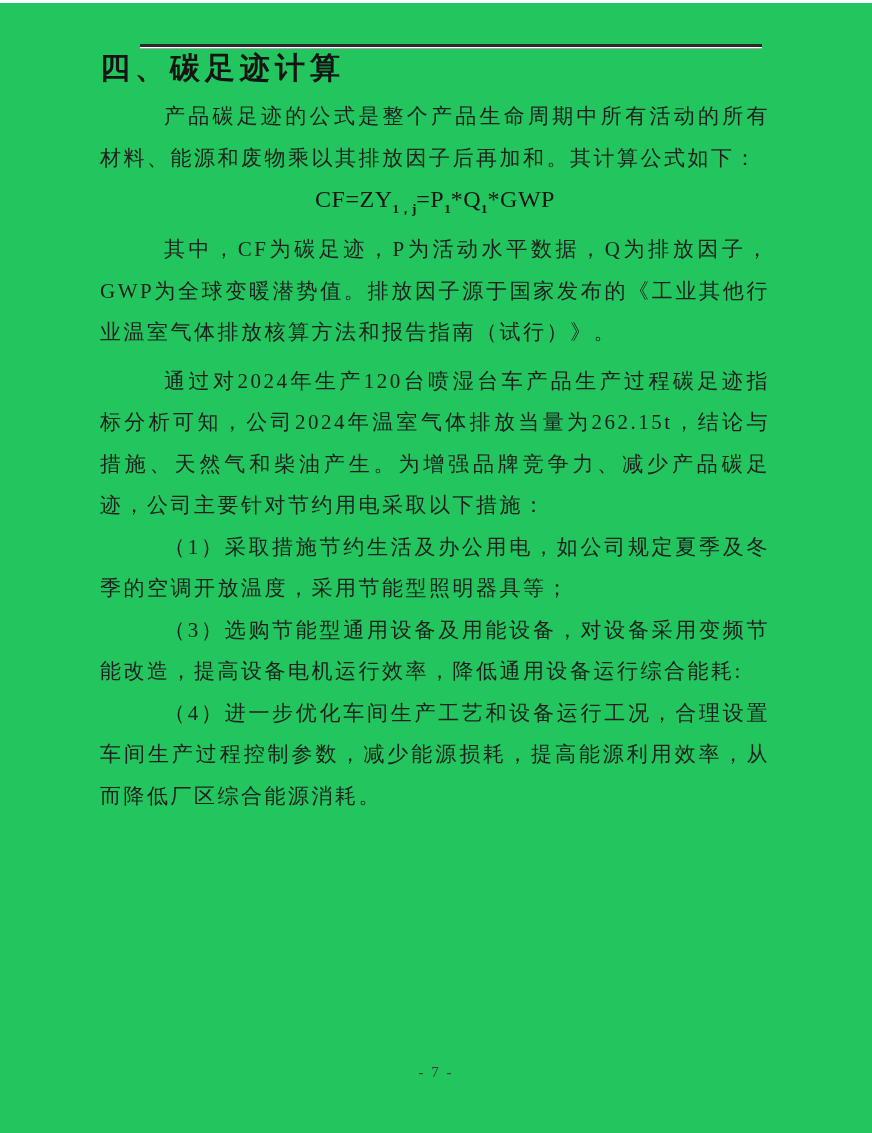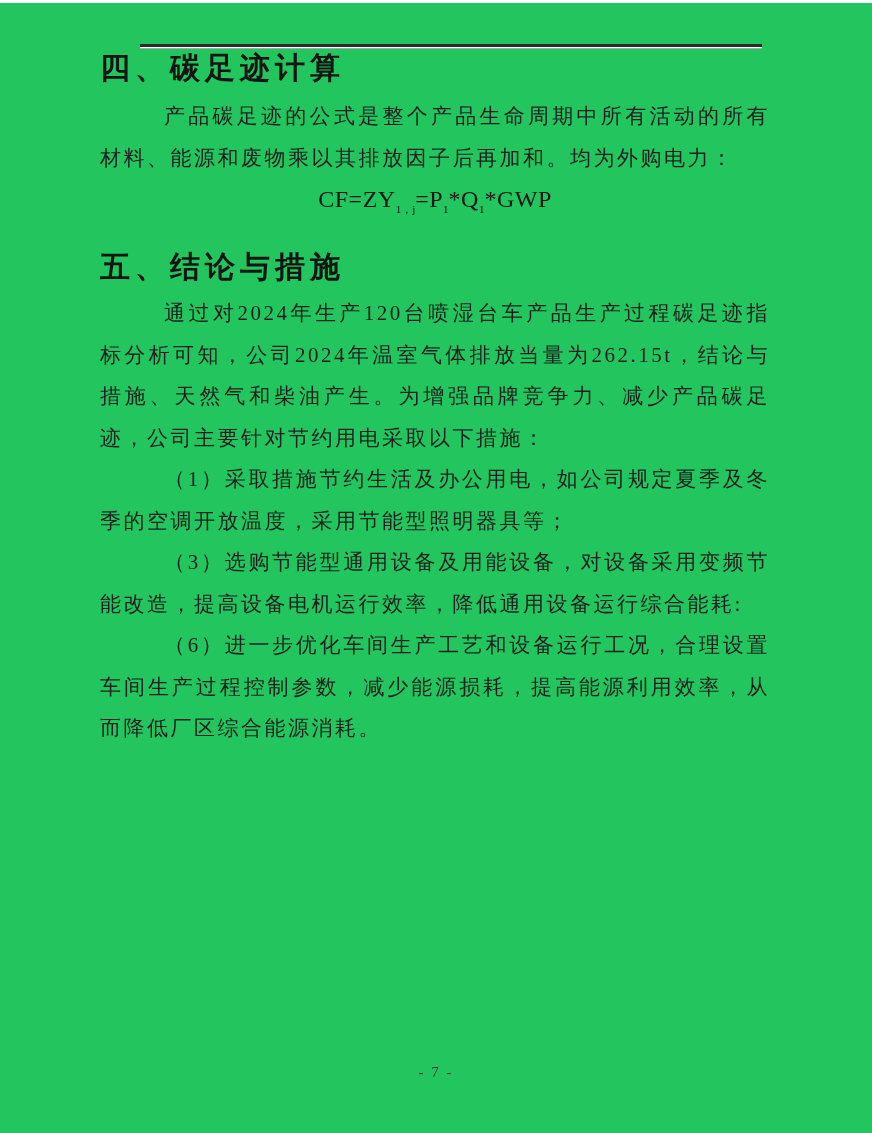--- a/index.html
+++ b/index.html
@@ -52,22 +52,23 @@
   p.sec5-first { margin-top: 7px; }
   .formula-line {
     font-size: 24px;
     line-height: 41.5px;
     text-align: center;
     letter-spacing: 0.5px;
     color: #161616;
     font-family: "Liberation Serif", "DejaVu Serif", serif;
   }
   .formula-line sub {
-    font-size: 11px;
+    font-size: 13px;
     letter-spacing: 0;
+    font-weight: bold;
   }
   .footer {
     position: absolute;
     top: 1060px;
     left: 0;
     width: 100%;
     text-align: center;
   }
   .page-number {
     font-size: 15px;
@@ -81,39 +82,39 @@
 
 <div class="page">
 
   <div class="header-rule"></div>
 
   <div class="content">
 
     <section>
       <h1 class="sec-heading">四、碳足迹计算</h1>
 
-      <p class="body-para first-after-heading">产品碳足迹的公式是整个产品生命周期中所有活动的所有材料、能源和废物乘以其排放因子后再加和。均为外购电力：</p>
+      <p class="body-para first-after-heading">产品碳足迹的公式是整个产品生命周期中所有活动的所有材料、能源和废物乘以其排放因子后再加和。其计算公式如下：</p>
 
       <div class="formula-line">
         <span>CF=ZY</span><sub>1，j</sub><span>=P</span><sub>1</sub><span>*Q</span><sub>1</sub><span>*GWP</span>
       </div>
 
+      <p class="body-para after-formula">其中，CF为碳足迹，P为活动水平数据，Q为排放因子，GWP为全球变暖潜势值。排放因子源于国家发布的《工业其他行业温室气体排放核算方法和报告指南（试行）》。</p>
     </section>
 
     <section>
-      <h1 class="sec-heading h-five">五、结论与措施</h1>
 
       <p class="body-para sec5-first">通过对2024年生产120台喷湿台车产品生产过程碳足迹指标分析可知，公司2024年温室气体排放当量为262.15t，结论与措施、天然气和柴油产生。为增强品牌竞争力、减少产品碳足迹，公司主要针对节约用电采取以下措施：</p>
 
 
       <p class="body-para">（1）采取措施节约生活及办公用电，如公司规定夏季及冬季的空调开放温度，采用节能型照明器具等；</p>
 
       <p class="body-para">（3）选购节能型通用设备及用能设备，对设备采用变频节能改造，提高设备电机运行效率，降低通用设备运行综合能耗:</p>
 
-      <p class="body-para">（6）进一步优化车间生产工艺和设备运行工况，合理设置车间生产过程控制参数，减少能源损耗，提高能源利用效率，从而降低厂区综合能源消耗。</p>
+      <p class="body-para">（4）进一步优化车间生产工艺和设备运行工况，合理设置车间生产过程控制参数，减少能源损耗，提高能源利用效率，从而降低厂区综合能源消耗。</p>
     </section>
 
   </div>
 
   <div class="footer">
     <span class="page-number">- 7 -</span>
   </div>
 
 </div>
 

